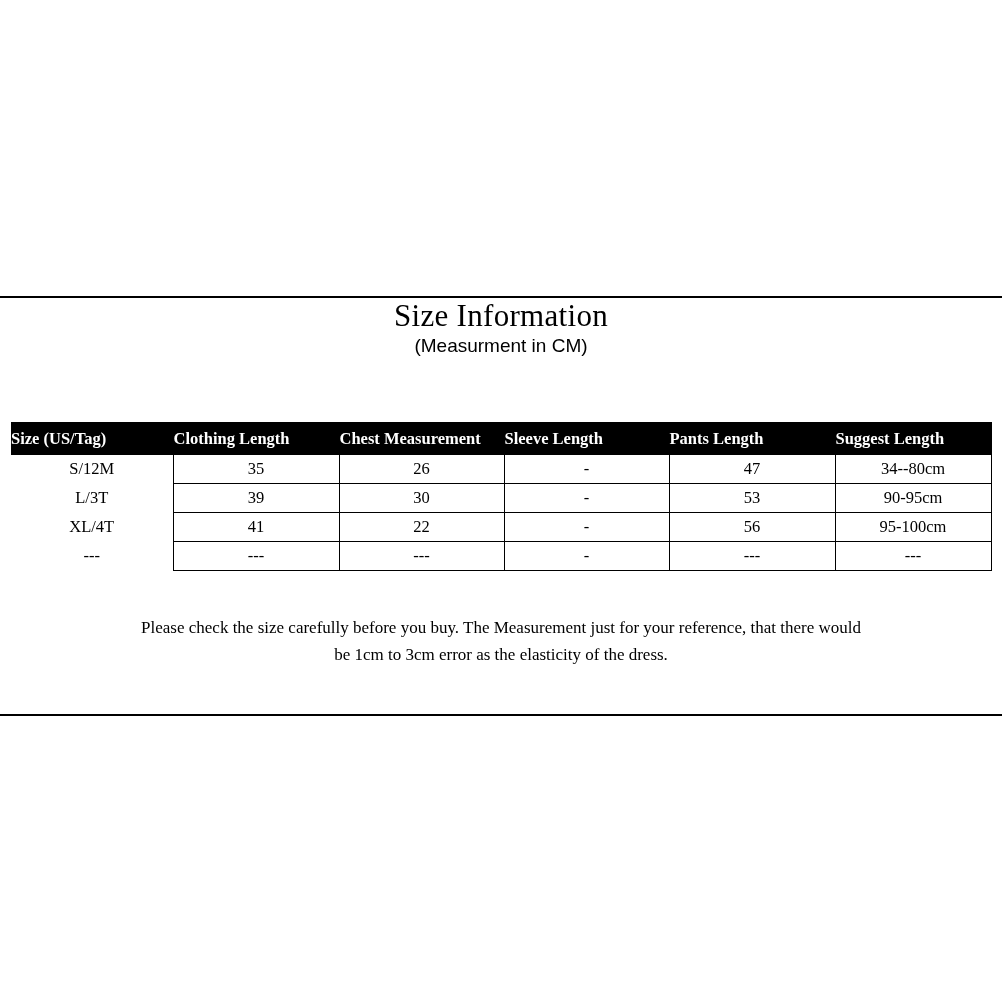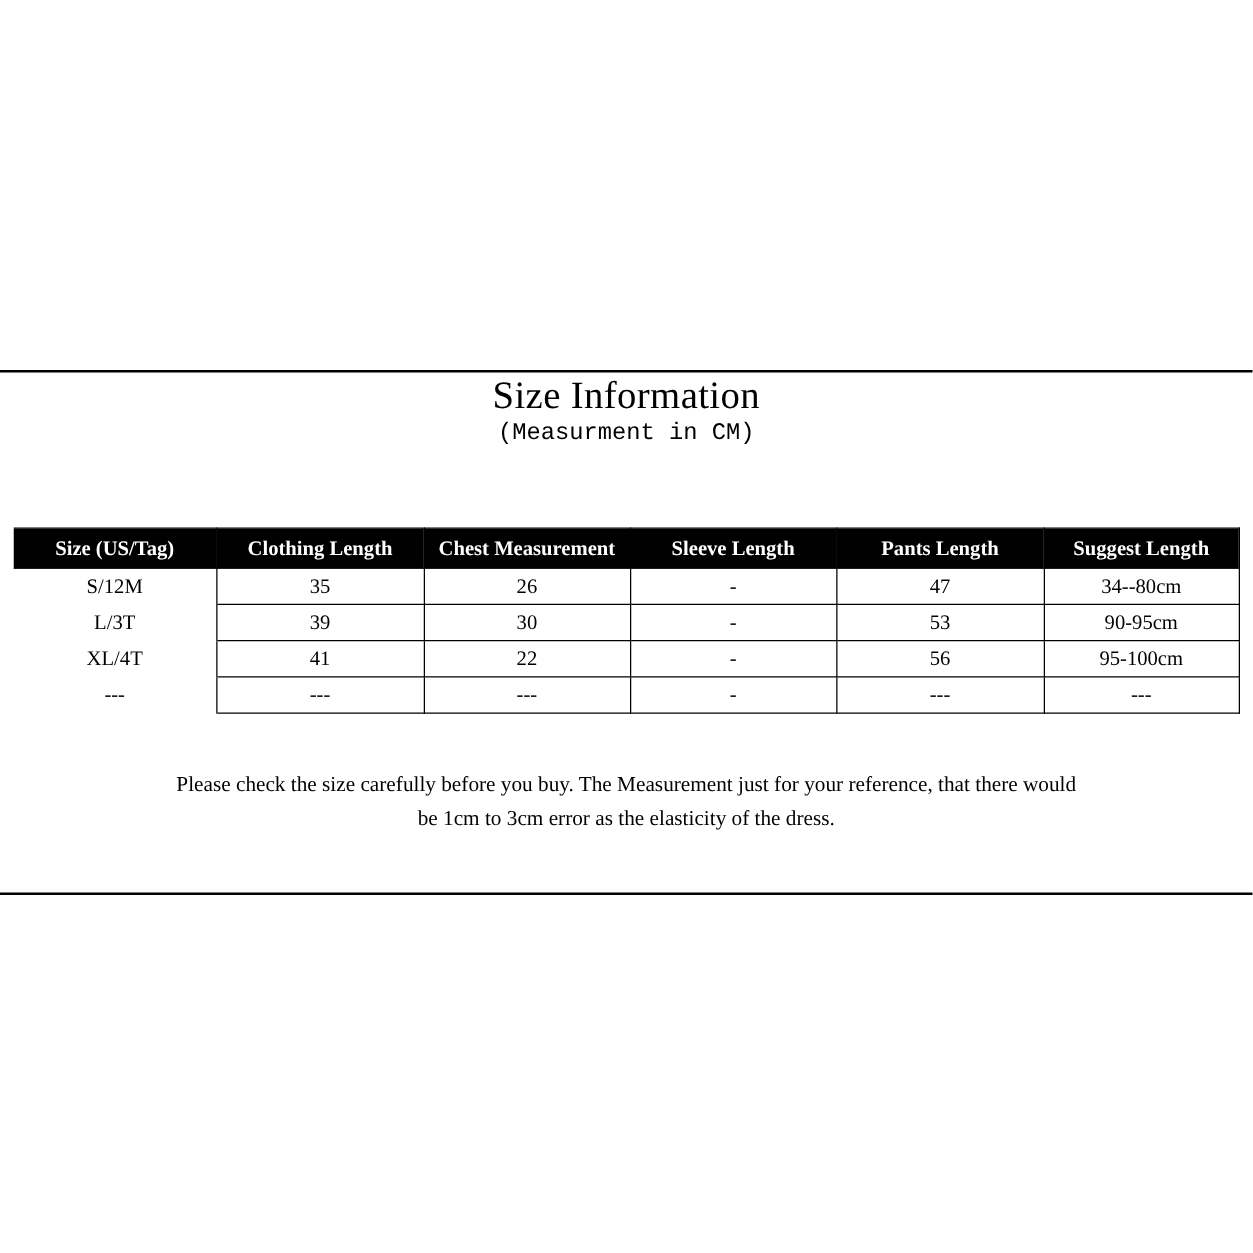--- a/index.html
+++ b/index.html
@@ -36,41 +36,41 @@
     text-align: center;
   }
   .title {
     font-family: "Liberation Serif", serif;
     font-size: 31px;
     line-height: 36px;
     letter-spacing: 0.3px;
     color: #000000;
   }
   .subtitle {
-    font-family: Liberation Mono, monospace;
+    font-family: Liberation Sans, sans-serif;
     font-size: 19px;
     line-height: 24px;
     color: #000000;
   }
   table.size-table {
     position: absolute;
     left: 11px;
     top: 124px;
     width: 980px;
     border-collapse: collapse;
     table-layout: fixed;
   }
   table.size-table th {
     background: #000000;
     color: #ffffff;
     font-family: "Liberation Serif", serif;
     font-size: 16.5px;
     font-weight: bold;
     height: 31px;
-    text-align: center;
+    text-align: left;
     vertical-align: middle;
     border: 1px solid #000000;
     padding: 0;
   }
   table.size-table td {
     background: #ffffff;
     color: #000000;
     font-family: "Liberation Serif", serif;
     font-size: 16.5px;
     height: 28px;

